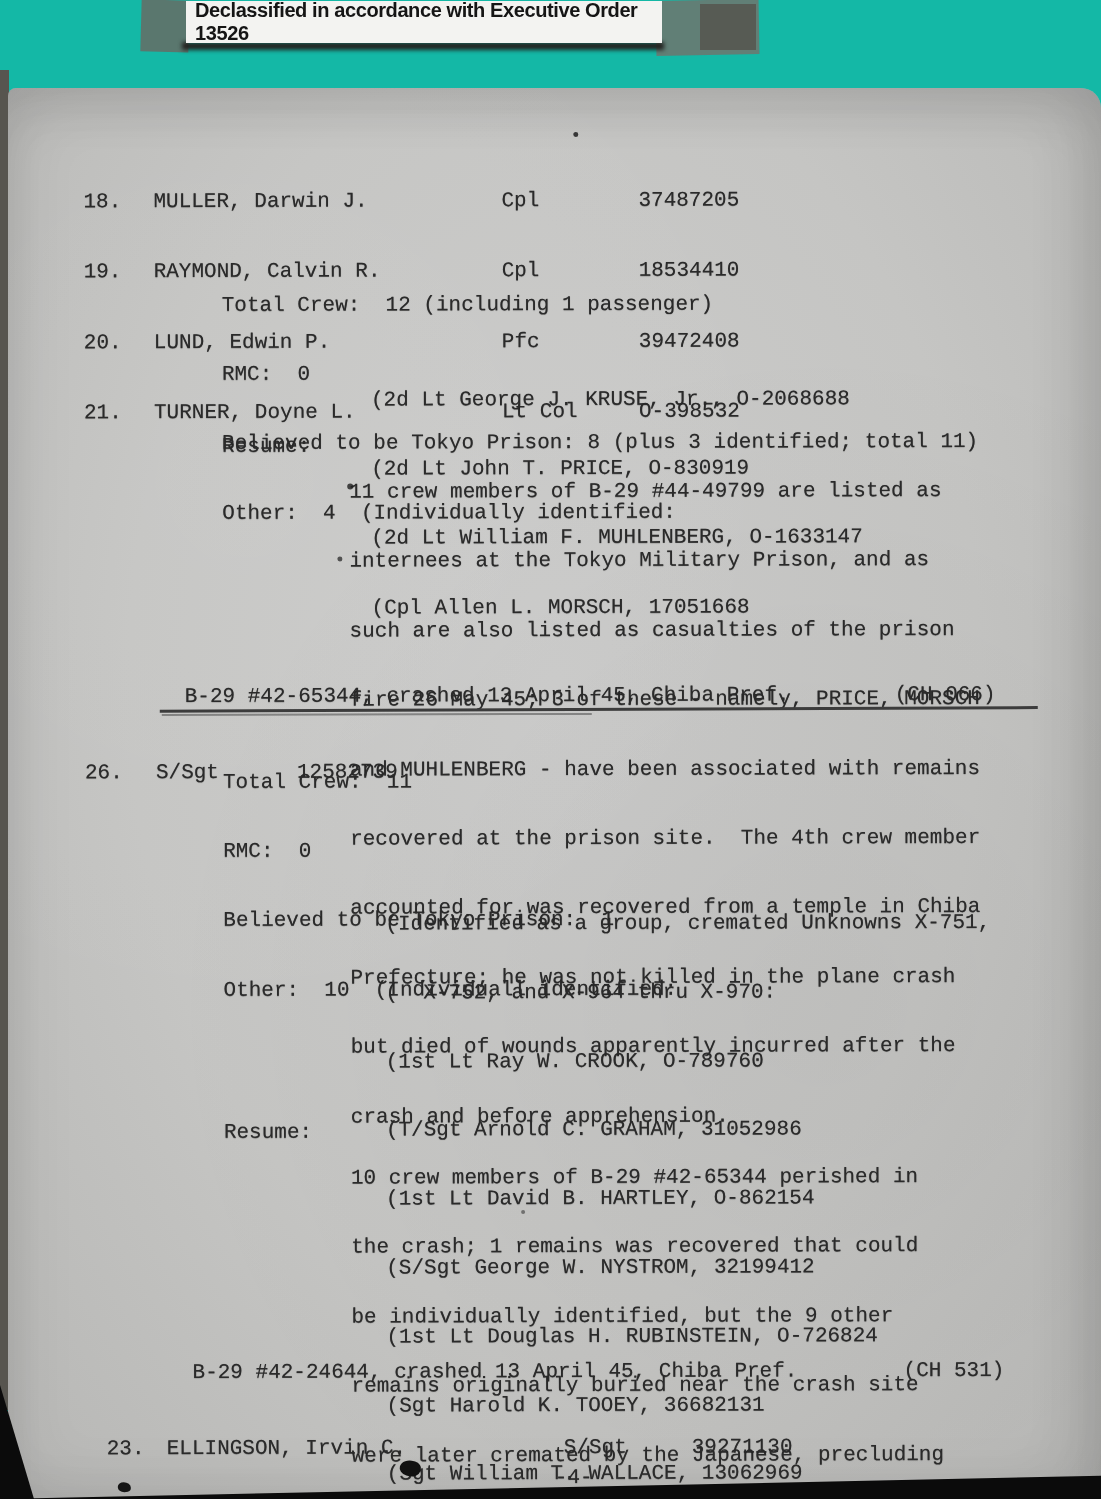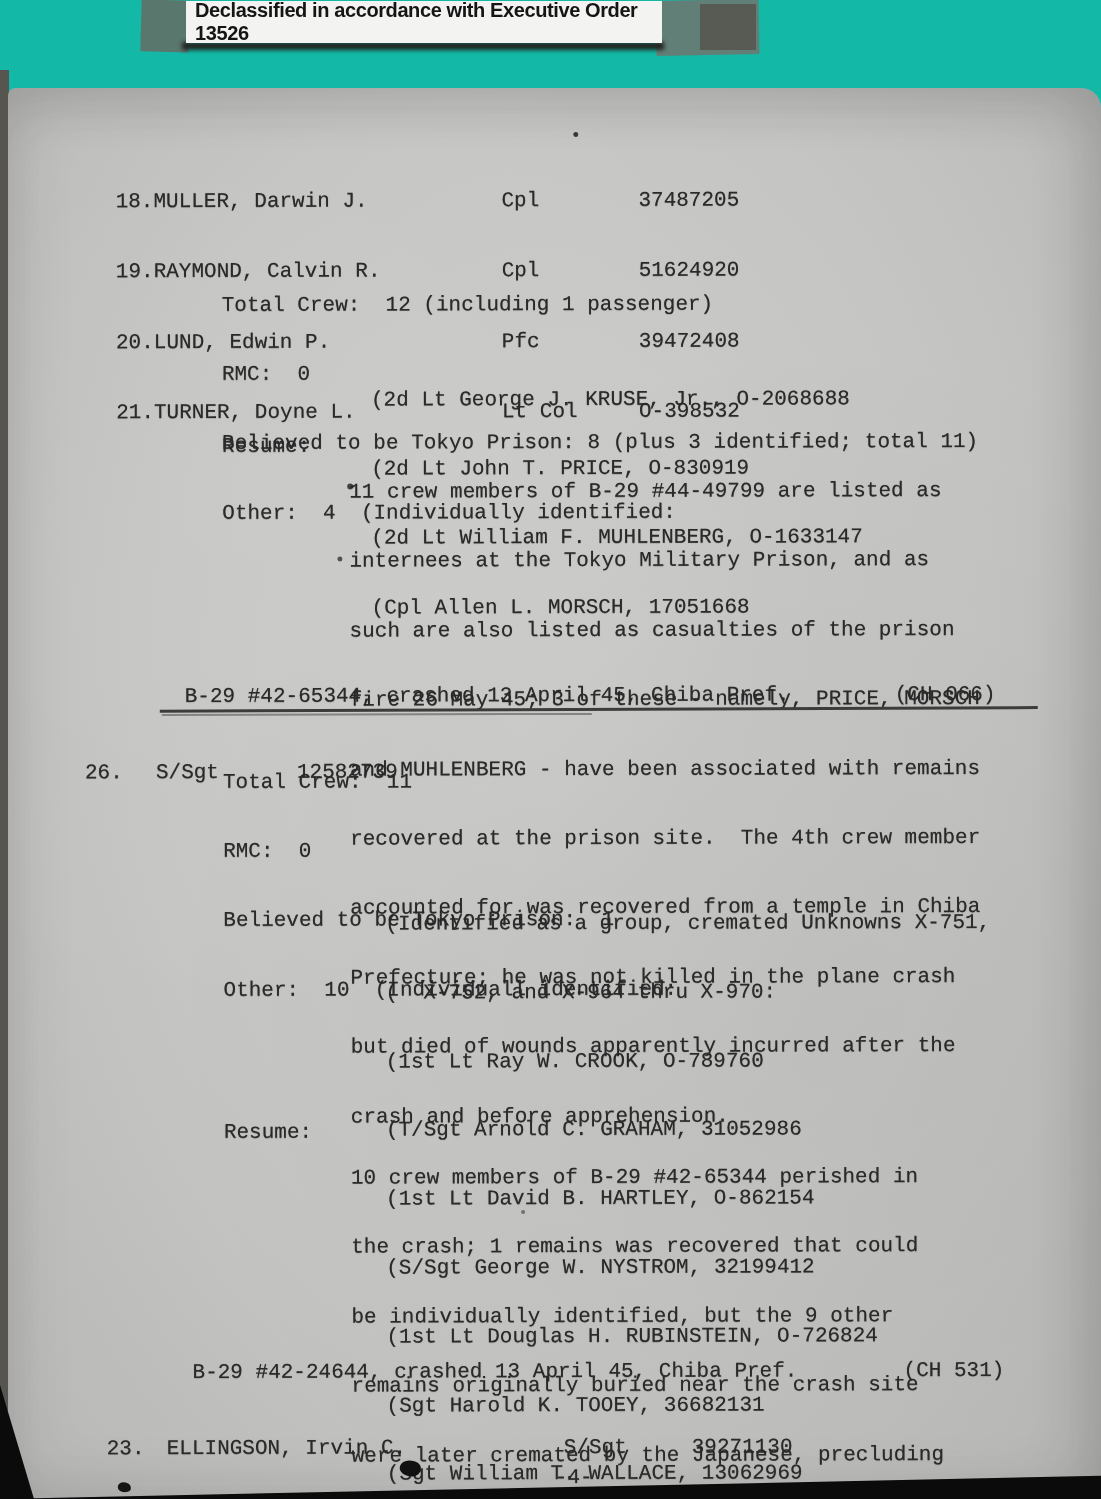--- a/index.html
+++ b/index.html
@@ -33,21 +33,21 @@
   .corner-wedge{position:absolute;left:0;top:1385px;width:34px;height:114px;background:#0b0b0b;
     clip-path:polygon(0 0,100% 100%,0 100%);}
 
   
   .typed-layer{position:absolute;inset:0;transform:rotate(-0.15deg);}
   .typed{position:absolute;font-family:"Liberation Mono","DejaVu Sans Mono",monospace;
     font-size:21px;color:#2a2a2a;white-space:pre;
     text-shadow:0 0.4px 0.7px rgba(25,25,25,0.55);}
   .row{display:flex;}
   .roster-top .row{height:24.4px;}
-  .roster-top .c1{width:70px;text-align:right;} .roster-top .c2{width:348px;} .roster-top .c3{width:137px;}
+  .roster-top .c1{width:70px;} .roster-top .c2{width:348px;} .roster-top .c3{width:137px;}
   .row22 .c1{width:71px;} .row22 .c2{width:350px;} .row22 .c3{width:141px;}
   .roster-bot .row{height:24px;}
   .roster-bot .c1{width:60px;} .roster-bot .c2{width:397px;} .roster-bot .c3{width:128px;}
   .lines-232 div{height:23.2px;}
   .lines-228 div{height:22.8px;}
   .lines-234 div{height:23.4px;}
 
   .underline-main{position:absolute;left:152px;top:620px;width:878px;height:2.5px;background:#3c3c3c;transform:rotate(-0.08deg);}
   .underline-sub{position:absolute;left:154px;top:625px;width:430px;height:1.5px;background:#4a4a4a;opacity:.55;}
 
@@ -69,21 +69,21 @@
   <div class="edge-strip"></div>
 
   <div class="paper">
     <div class="typed-layer">
 
       <div class="typed roster-top" style="left:77px;top:55px;">
         <div class="row">
           <span class="c1">18.</span><span class="c2">MULLER, Darwin J.</span><span class="c3">Cpl</span><span>37487205</span>
         </div>
         <div class="row">
-          <span class="c1">19.</span><span class="c2">RAYMOND, Calvin R.</span><span class="c3">Cpl</span><span>51624920</span>
+          <span class="c1">19.</span><span class="c2">RAYMOND, Calvin R.</span><span class="c3">Cpl</span><span>18534410</span>
         </div>
         <div class="row">
           <span class="c1">20.</span><span class="c2">LUND, Edwin P.</span><span class="c3">Pfc</span><span>39472408</span>
         </div>
         <div class="row">
           <span class="c1">21.</span><span class="c2">TURNER, Doyne L.</span><span class="c3">Lt Col</span><span>O-398532</span>
         </div>
       </div>
 
       <div class="typed lines-232" style="left:215px;top:159px;">

